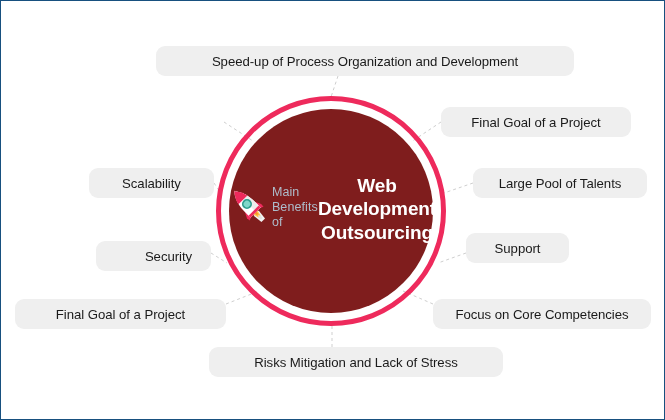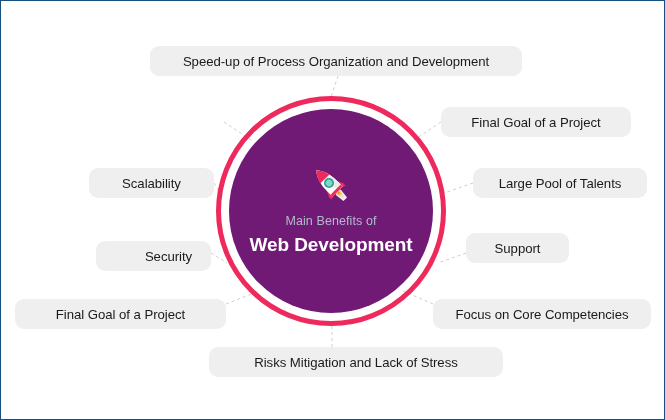--- a/index.html
+++ b/index.html
@@ -39,23 +39,23 @@
     box-sizing: border-box;
     background: transparent;
   }
   .core {
     position: absolute;
     left: 228px;
     top: 108px;
     width: 204px;
     height: 204px;
     border-radius: 50%;
-    background: #701a75;
+    background: #7f1d1d;
     display: flex;
-    flex-direction: column;
+    flex-direction: row;
     align-items: center;
     justify-content: center;
     box-sizing: border-box;
     padding-bottom: 4px;
   }
   .rocket-wrap {
     width: 46px;
     height: 46px;
     margin-bottom: 6px;
     display: block;
@@ -66,21 +66,21 @@
     font-weight: 400;
     letter-spacing: 0.1px;
     line-height: 1.2;
     margin-bottom: 4px;
   }
   .core-title {
     color: #ffffff;
     font-size: 19px;
     font-weight: bold;
     line-height: 1.22;
-    text-align: right;
+    text-align: center;
     letter-spacing: -0.1px;
   }
   
   .pill {
     position: absolute;
     background: #EFEFEF;
     border-radius: 9px;
     color: #1A1A1A;
     font-size: 13.2px;
     font-weight: 400;
@@ -136,24 +136,25 @@
           <circle cx="32" cy="28" r="7" fill="#2E9E8F"></circle>
           <circle cx="32" cy="28" r="4.6" fill="#7FD8CA"></circle>
 
           <rect x="22" y="41" width="20" height="4" fill="#EE2A5C"></rect>
         </g>
       </svg>
     </span>
     <span class="core-sub">Main Benefits of</span>
     <div class="core-title">
       <div>Web Development</div>
+      <div>Outsourcing</div>
     </div>
   </div>
 
-<div class="pill" style="left: 149px; top: 45px; width: 372px; height: 30px;">
+<div class="pill" style="left: 155px; top: 45px; width: 418px; height: 30px;">
       <span>Speed-up of Process Organization and Development</span>
     </div>
     <div class="pill" style="left: 440px; top: 106px; width: 190px; height: 30px;">
       <span>Final Goal of a Project</span>
     </div>
     <div class="pill" style="left: 88px; top: 167px; width: 125px; height: 30px;">
       <span>Scalability</span>
     </div>
     <div class="pill" style="left: 472px; top: 167px; width: 174px; height: 30px;">
       <span>Large Pool of Talents</span>

